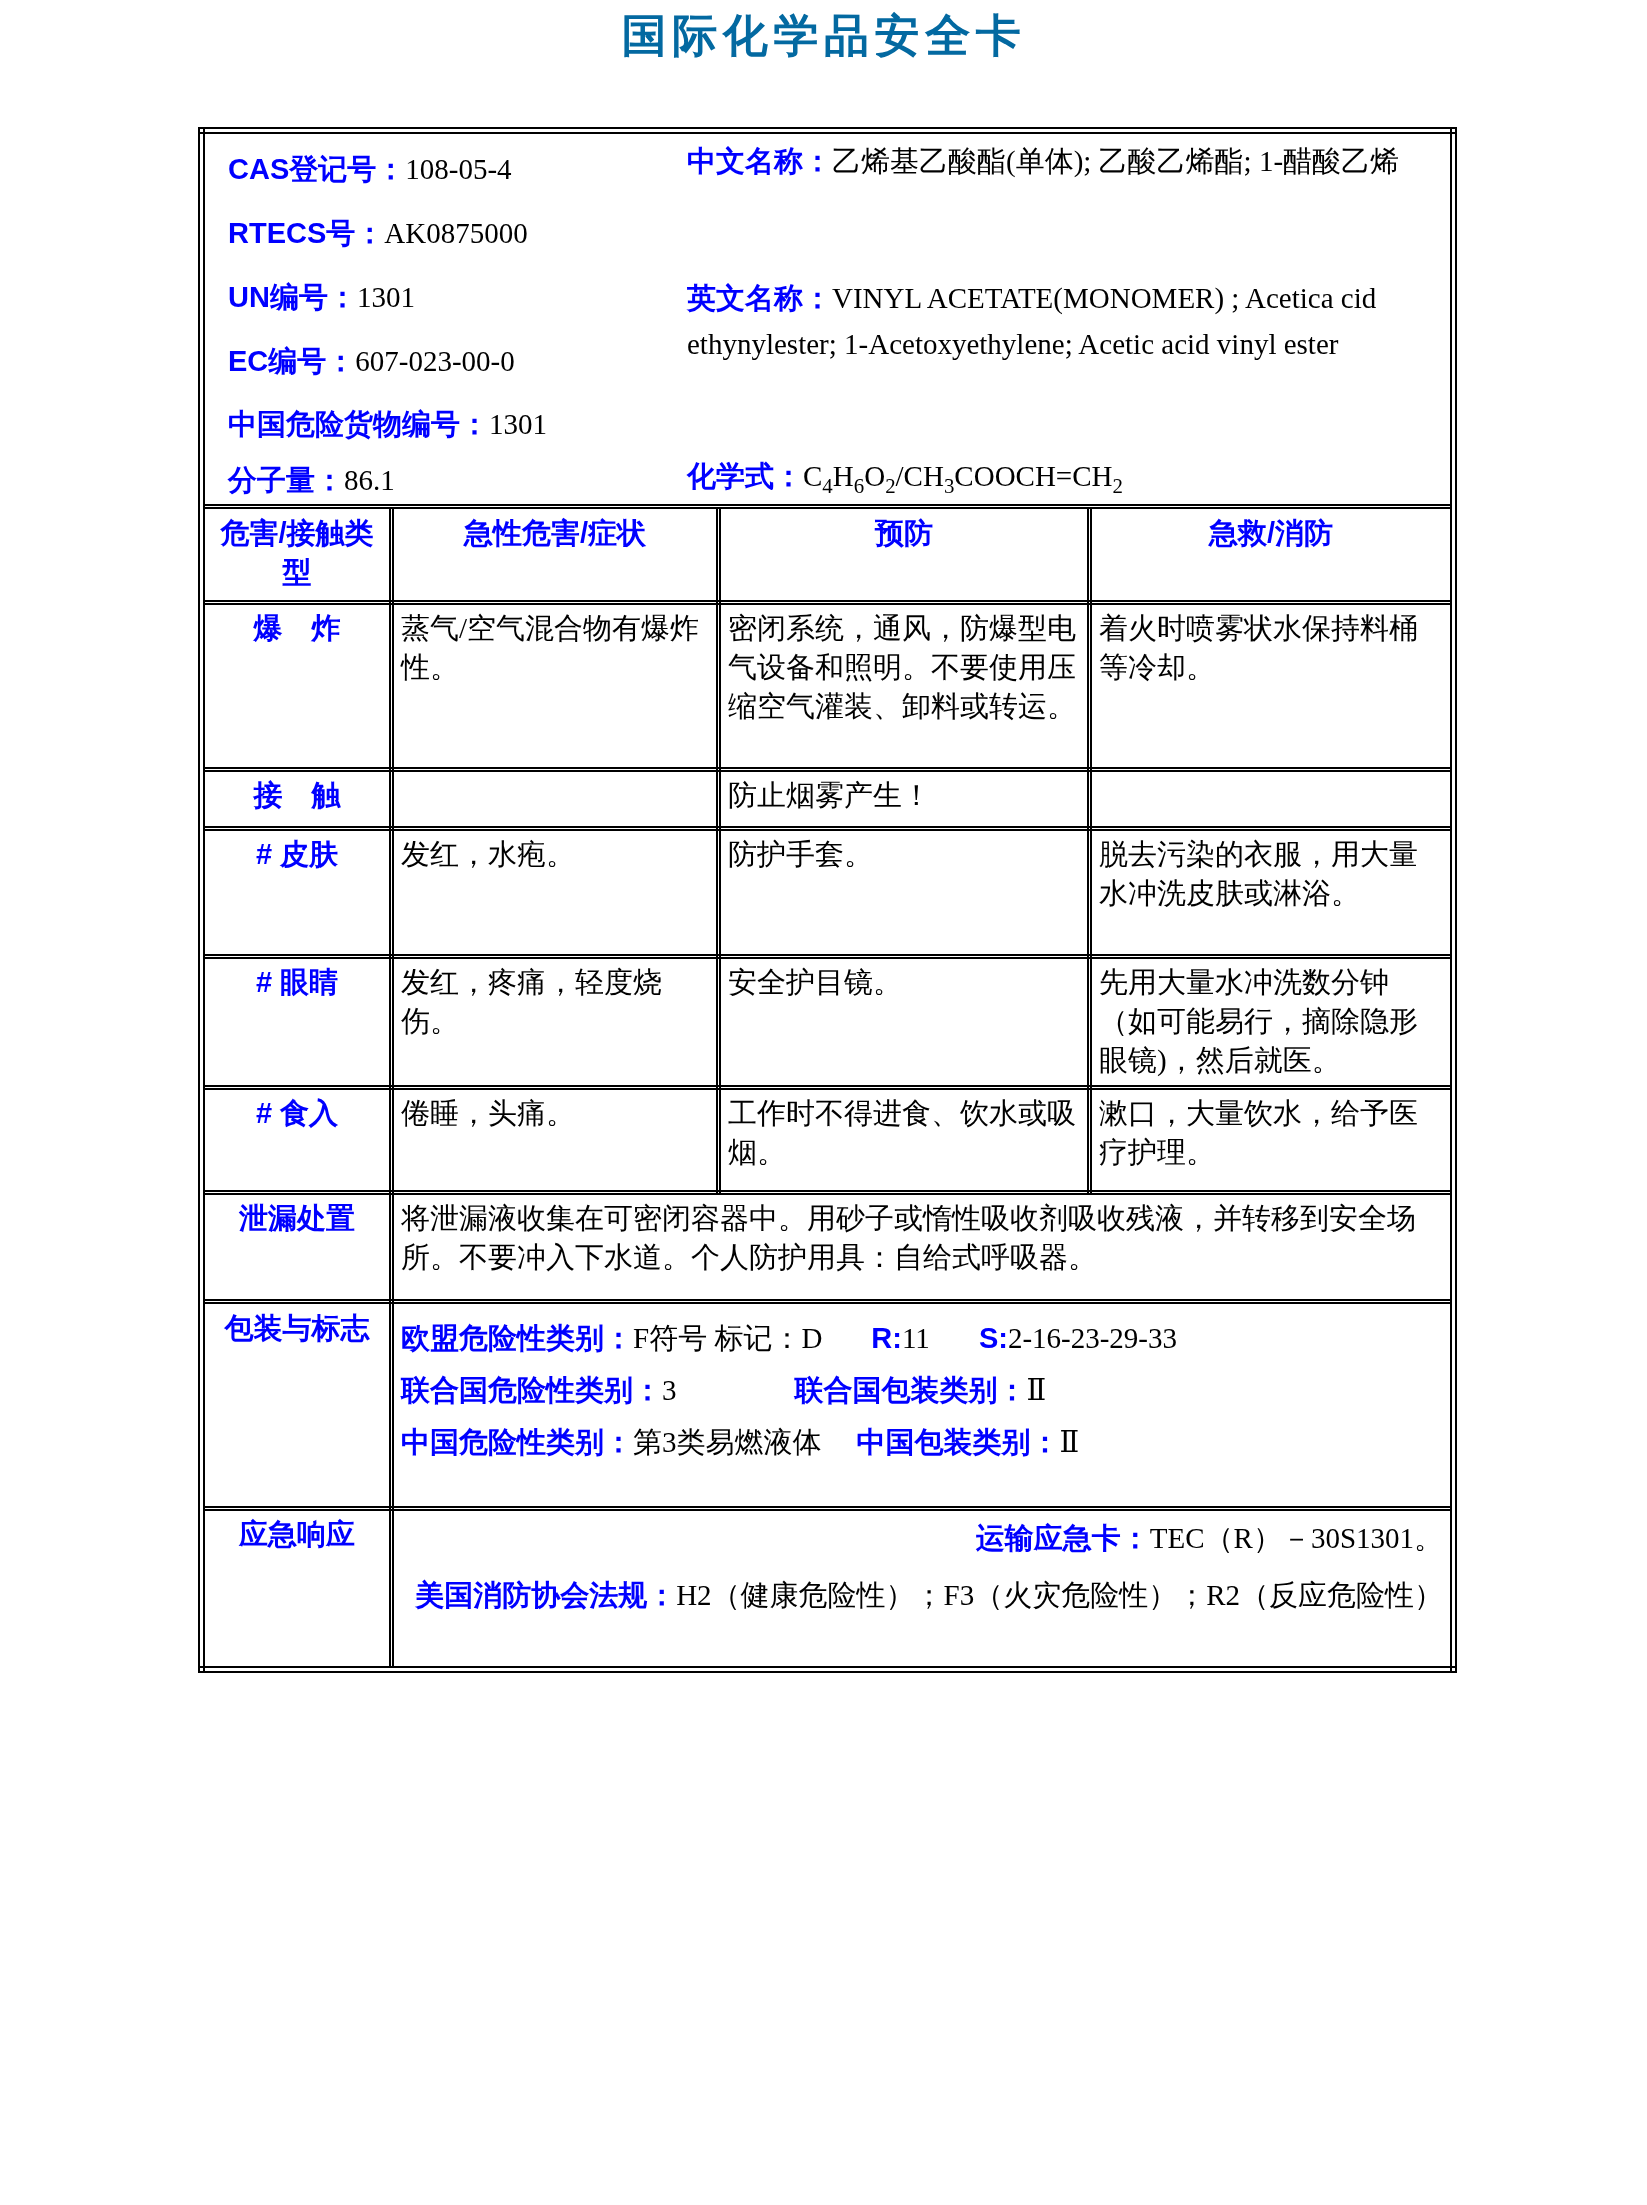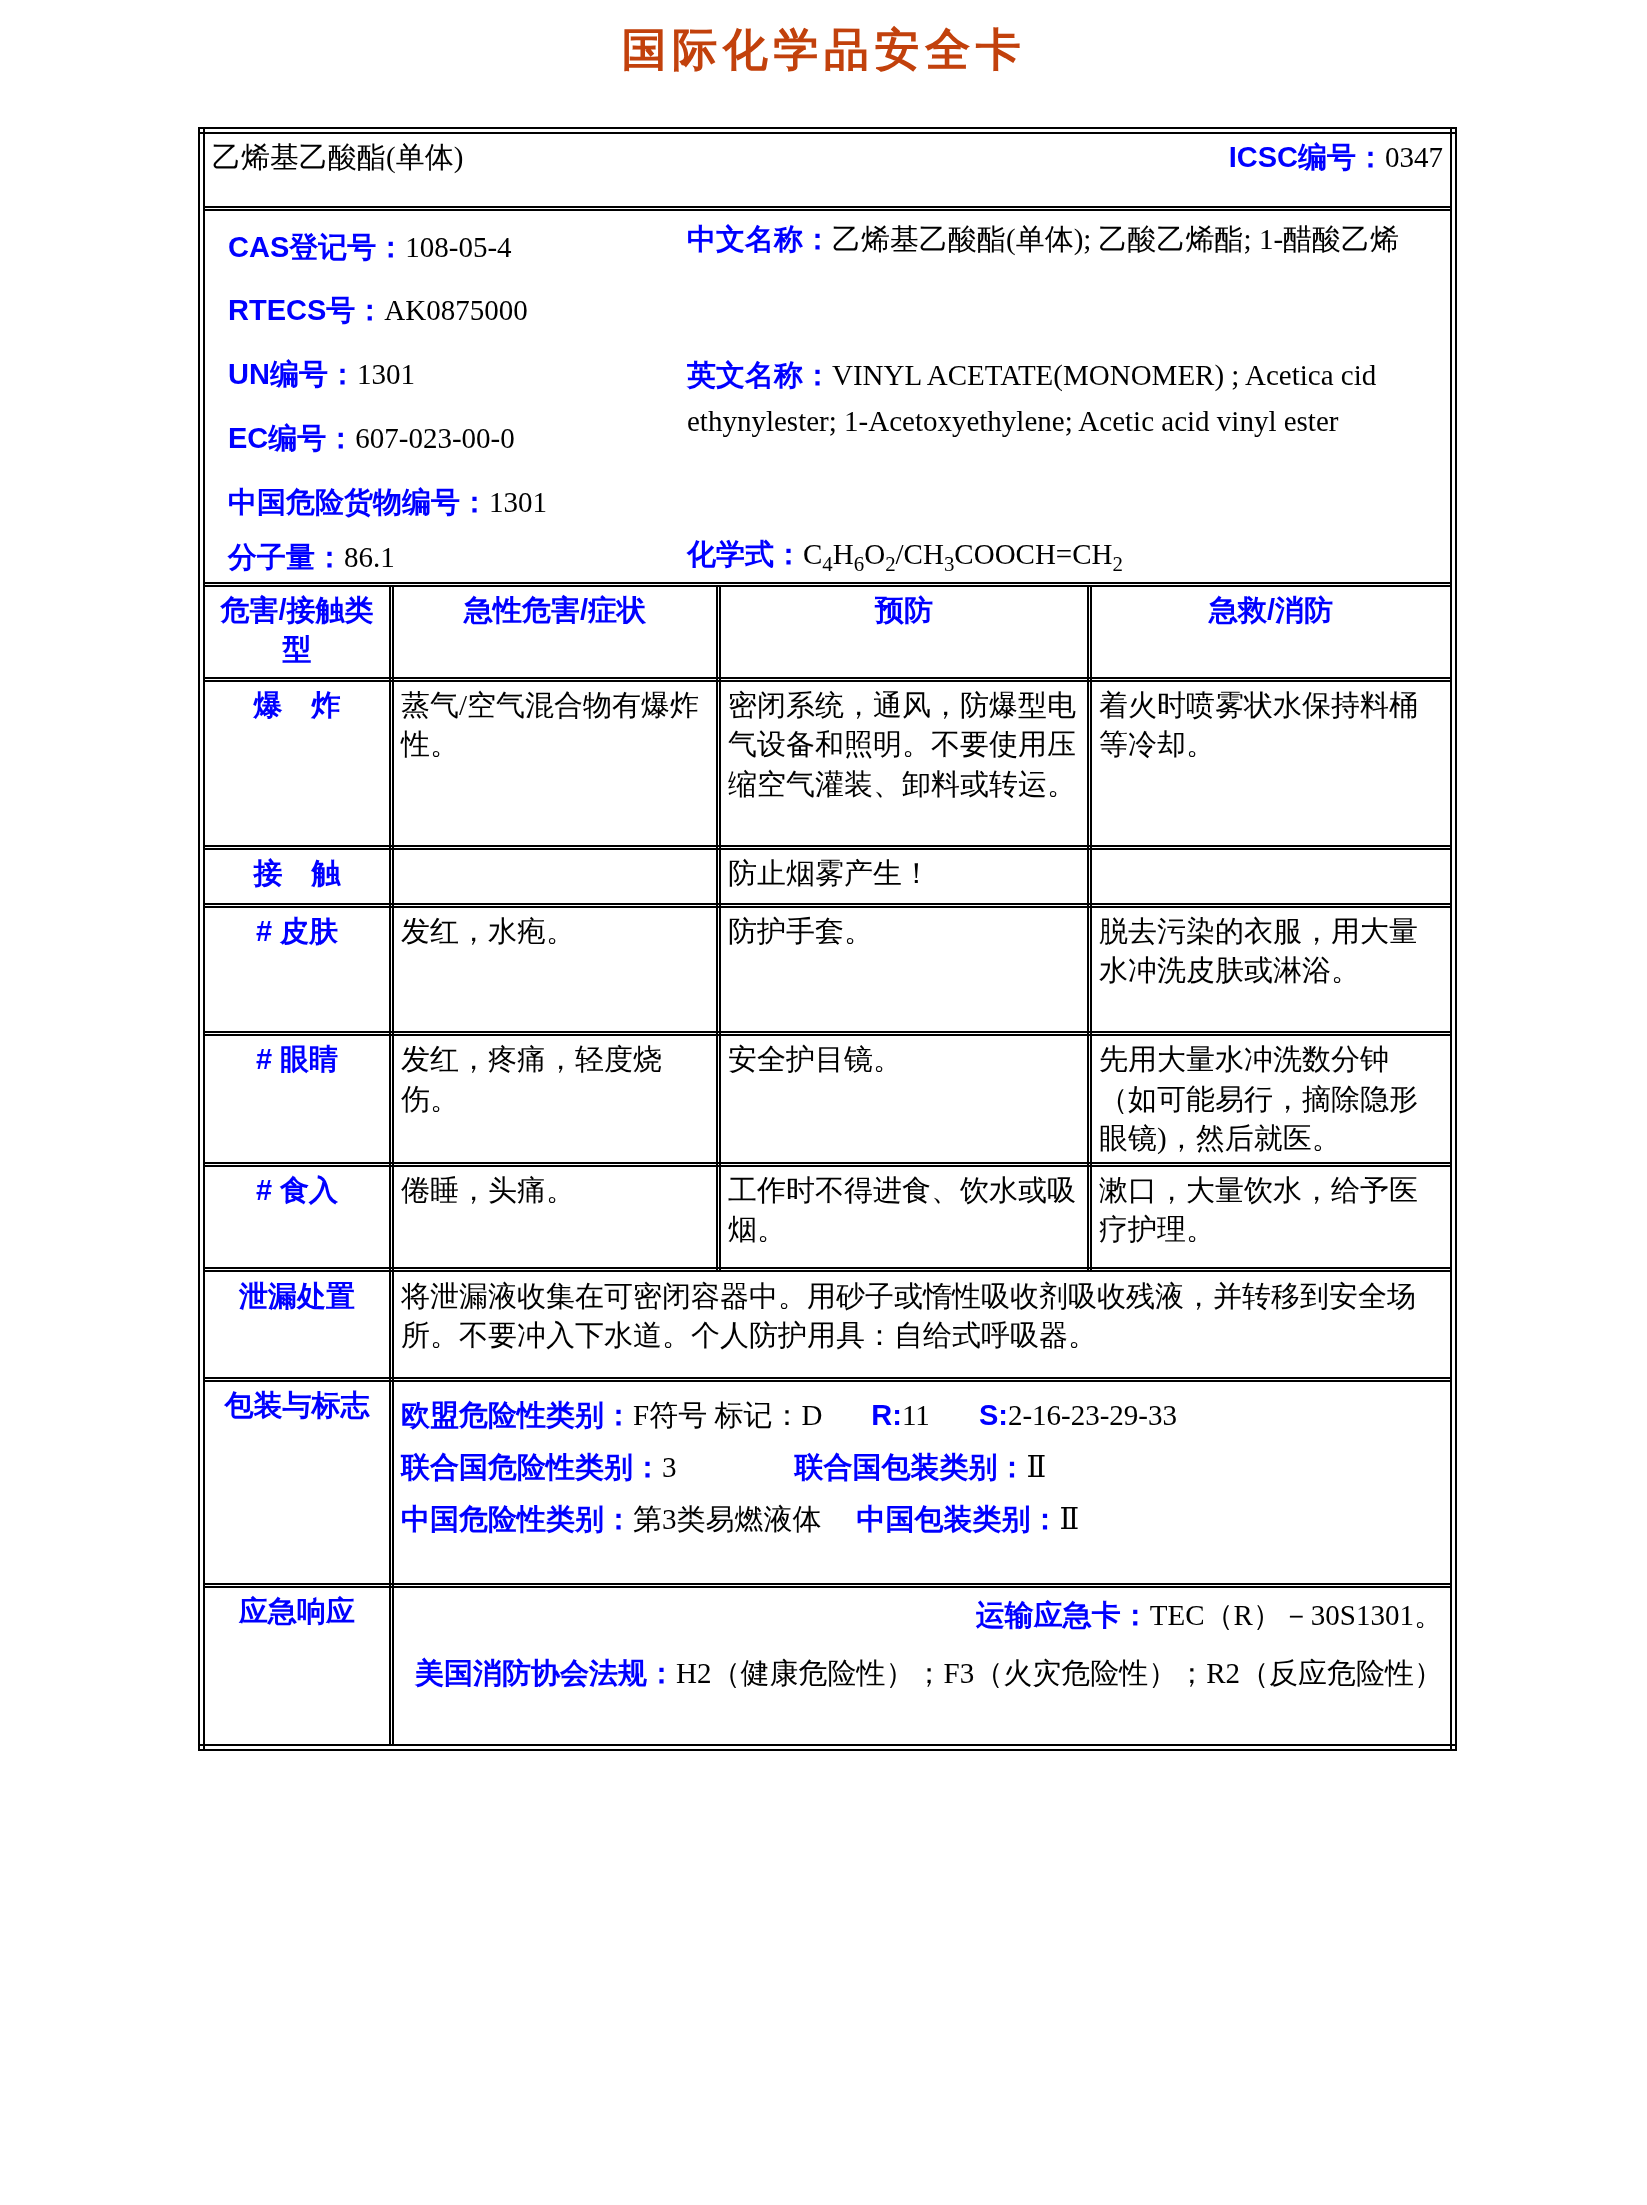--- a/index.html
+++ b/index.html
@@ -4,24 +4,24 @@
 <style>
   html,body { margin:0; padding:0; background:#ffffff; }
   body {
     width:1648px; height:2205px;
     font-family:"Liberation Serif","DejaVu Serif",serif;
     color:#000;
   }
   .page { position:relative; width:1648px; height:2205px; overflow:hidden; }
 
   .doc-title {
-    margin:0; padding-top:20px;
+    margin:0; padding-top:6px;
     text-align:center;
     font-size:45px; font-weight:bold; letter-spacing:5.6px;
-    color:#c2410c;
+    color:#0369a1;
     font-family:"Liberation Serif","DejaVu Serif",serif;
   }
 
   table.card {
     position:absolute; left:198px; top:127px;
     width:1252px;
     border-collapse:collapse; table-layout:fixed;
     border:7px double #000;
   }
   table.card td {
@@ -86,28 +86,20 @@
 
   <table class="card">
     <colgroup>
       <col style="width:190px">
         <col style="width:327px">
         <col style="width:371px">
         <col style="width:364px">
     </colgroup>
 
     <tbody>
-        <tr>
-      <td colspan="4" class="hdr-cell">
-        <div class="hdr-flex">
-          <span class="chem-name val">乙烯基乙酸酯(单体)</span>
-          <span class="icsc"><span class="lbl">ICSC编号：</span><span class="val">0347</span></span>
-        </div>
-      </td>
-    </tr>
 
     <tr>
       <td colspan="4" class="id-cell">
         <div class="id-flex">
           <div class="id-left">
             <div class="ids">
               <div><span class="lbl">CAS登记号：</span><span class="val">108-05-4</span></div>
               <div><span class="lbl">RTECS号：</span><span class="val">AK0875000</span></div>
               <div><span class="lbl">UN编号：</span><span class="val">1301</span></div>
               <div><span class="lbl">EC编号：</span><span class="val">607-023-00-0</span></div>

